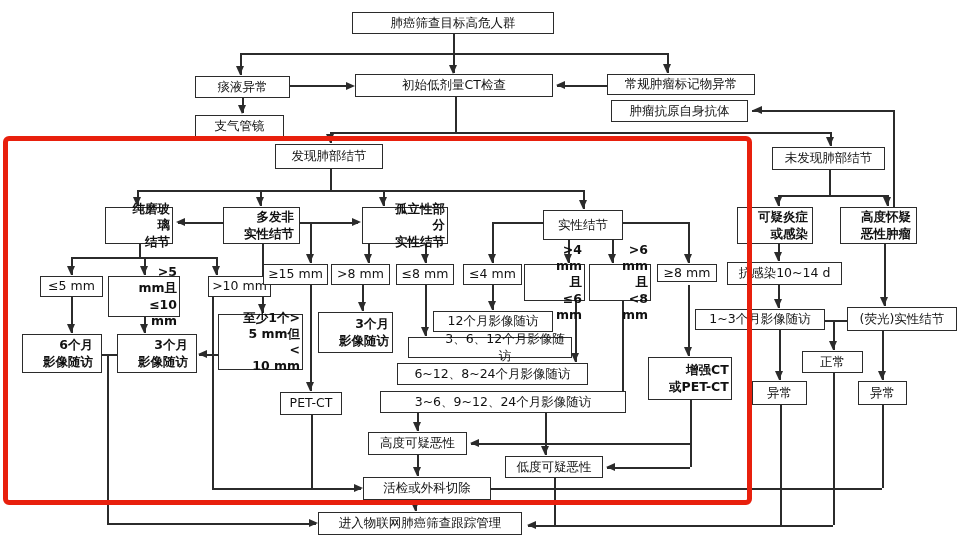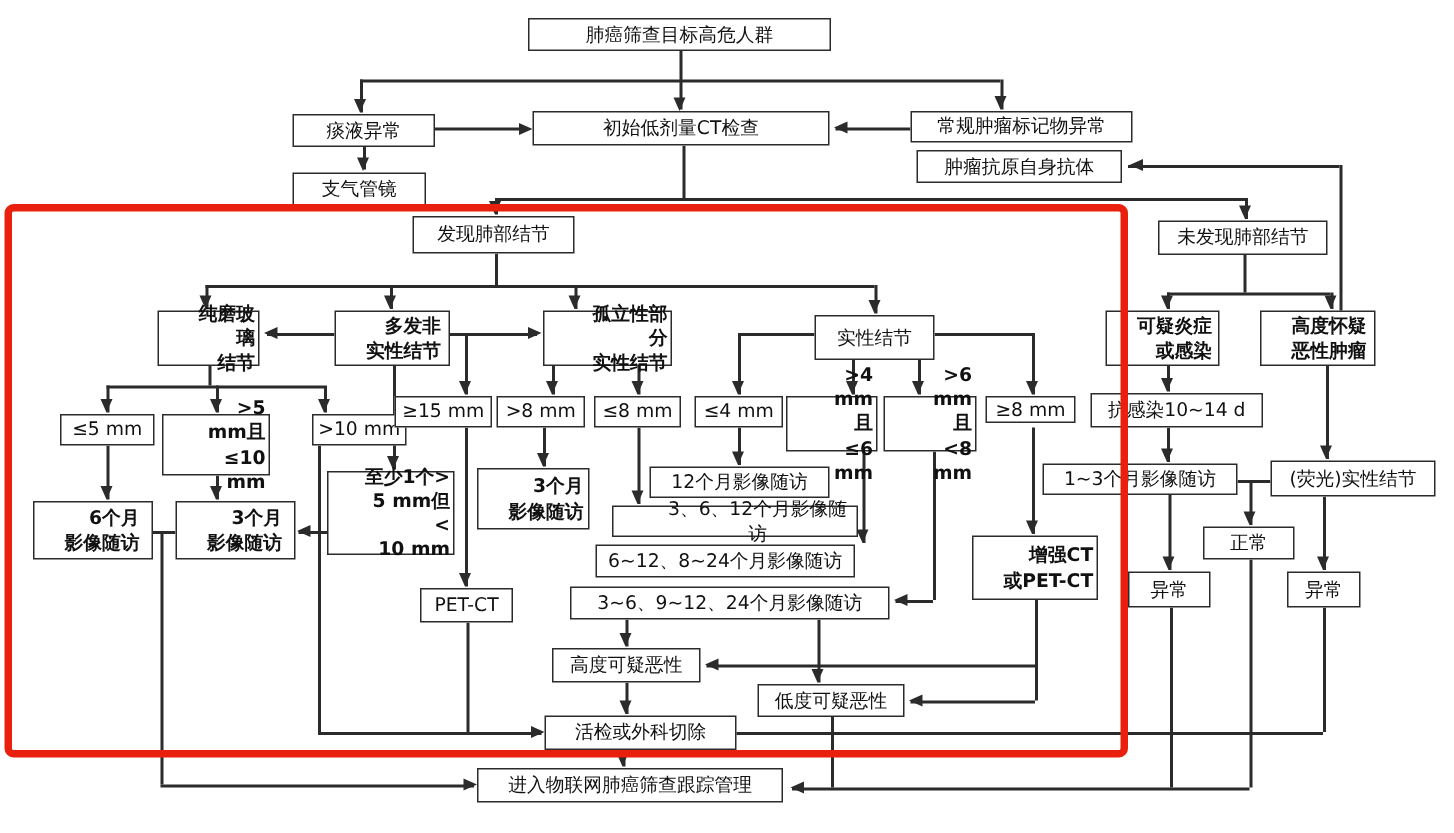--- a/index.html
+++ b/index.html
@@ -191,22 +191,22 @@
 &lt;8 mm</div>
     <div class="node" style="left: 657px; top: 264px; width: 60px; height: 18px;">≥8 mm</div>
     <div class="node" style="left: 727px; top: 262px; width: 115px; height: 23px;">抗感染10~14 d</div>
     <div class="node left" style="left: 218px; top: 314px; width: 85px; height: 56px;">至少1个&gt;
 5 mm但&lt;
 10 mm</div>
     <div class="node left" style="left: 318px; top: 312px; width: 75px; height: 41px;">3个月
 影像随访</div>
     <div class="node" style="left: 433px; top: 311px; width: 120px; height: 21px;">12个月影像随访</div>
     <div class="node" style="left: 408px; top: 337px; width: 164px; height: 21px; padding-left: 32px;">3、6、12个月影像随访</div>
-    <div class="node" style="left: 397px; top: 363px; width: 173px; height: 22px;">6~12、8~24个月影像随访</div>
-    <div class="node" style="left: 380px; top: 391px; width: 213px; height: 22px;">3~6、9~12、24个月影像随访</div>
+    <div class="node" style="left: 397px; top: 363px; width: 191px; height: 22px;">6~12、8~24个月影像随访</div>
+    <div class="node" style="left: 380px; top: 391px; width: 246px; height: 22px;">3~6、9~12、24个月影像随访</div>
     <div class="node left" style="left: 22px; top: 334px; width: 80px; height: 39px;">6个月
 影像随访</div>
     <div class="node left" style="left: 117px; top: 334px; width: 80px; height: 39px;">3个月
 影像随访</div>
     <div class="node" style="left: 280px; top: 392px; width: 62px; height: 23px;">PET-CT</div>
     <div class="node" style="left: 695px; top: 309px; width: 130px; height: 21px;">1~3个月影像随访</div>
     <div class="node" style="left: 847px; top: 307px; width: 110px; height: 24px;">(荧光)实性结节</div>
     <div class="node left" style="left: 648px; top: 357px; width: 84px; height: 43px;">增强CT
 或PET-CT</div>
     <div class="node" style="left: 802px; top: 351px; width: 61px; height: 22px;">正常</div>

